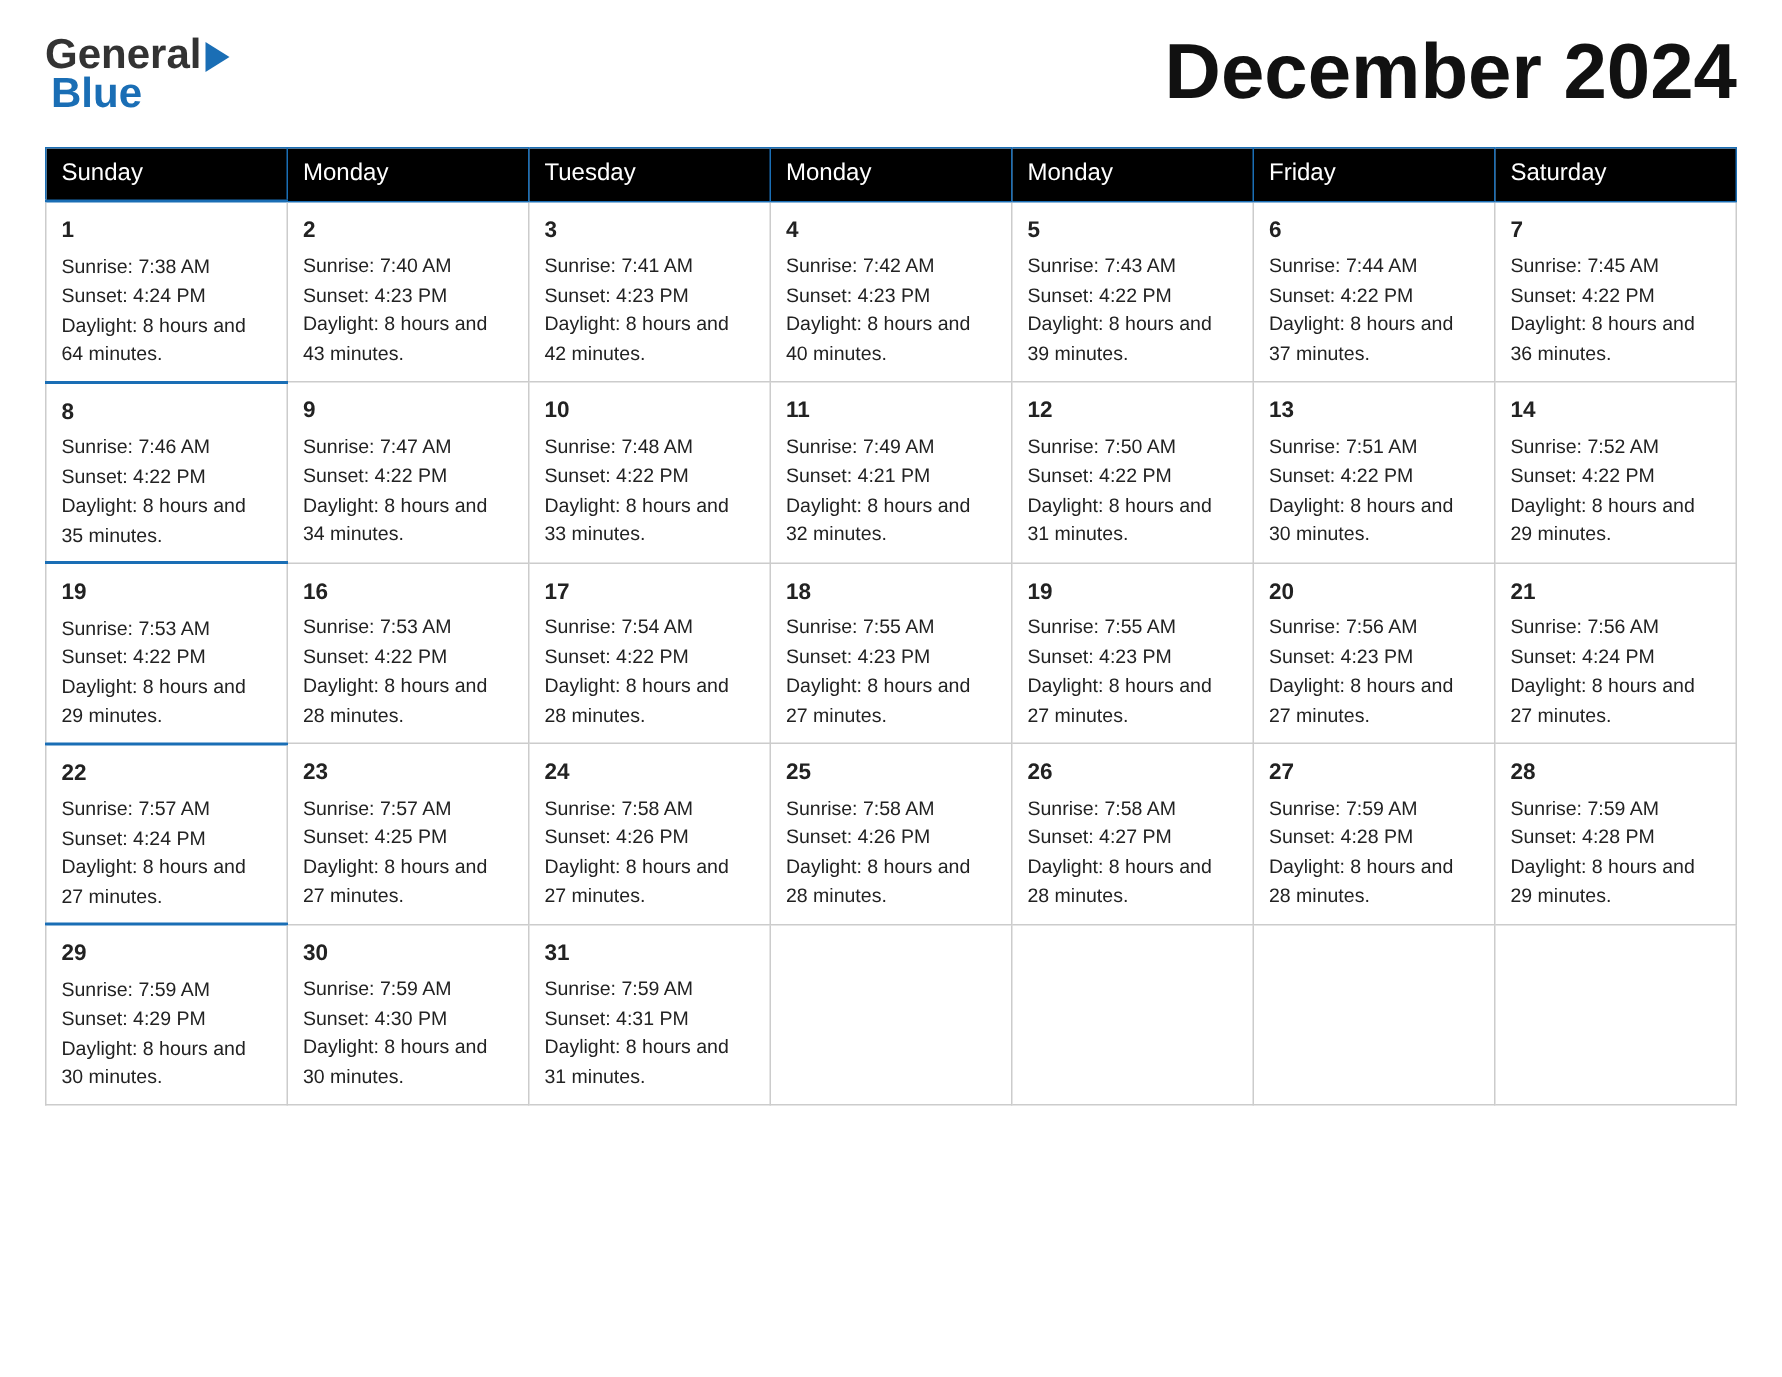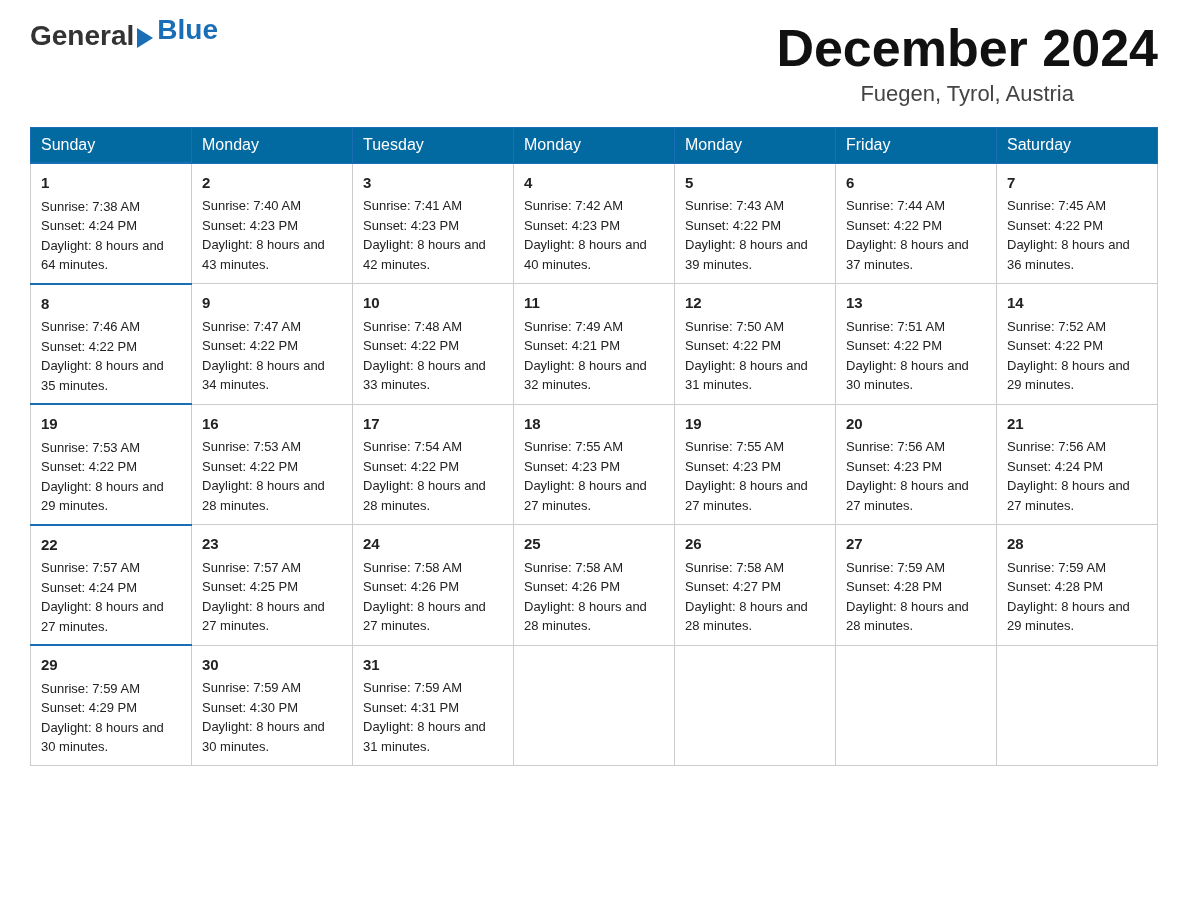--- a/index.html
+++ b/index.html
@@ -11,21 +11,21 @@
       min-height: 918px;
     }
     .header {
       display: flex;
       justify-content: space-between;
       align-items: flex-start;
       margin-bottom: 20px;
     }
     .logo {
       display: flex;
-      flex-direction: row;
+      flex-direction: column;
       align-items: flex-start;
     }
     .logo-top {
       display: flex;
       align-items: center;
     }
     .logo-general {
       font-size: 28px;
       font-weight: bold;
       color: #333;
@@ -59,21 +59,21 @@
       font-size: 22px;
       color: #444;
       margin-top: 4px;
     }
     .calendar {
       width: 100%;
       border-collapse: collapse;
       border: 1px solid #aaa;
     }
     .calendar th {
-      background-color: #0369a1;
+      background-color: #000000;
       color: #fff;
       font-size: 16px;
       font-weight: normal;
       padding: 8px 10px;
       text-align: left;
       border: 1px solid #1a6eb5;
     }
     .calendar td {
       vertical-align: top;
       padding: 8px 10px;
@@ -108,21 +108,20 @@
 <div class="header">
   <div class="logo">
     <div class="logo-top">
       <span class="logo-general">General</span>
       <div class="logo-arrow"></div>
     </div>
     <span class="logo-blue">Blue</span>
   </div>
   <div class="title-block">
     <div class="month-title">December 2024</div>
-    <div class="location-title">Fuegen, Tyrol, Austria</div>
   </div>
 </div>
 
 <table class="calendar">
   <thead>
     <tr>
       <th>Sunday</th>
       <th>Monday</th>
       <th>Tuesday</th>
       <th>Monday</th>

